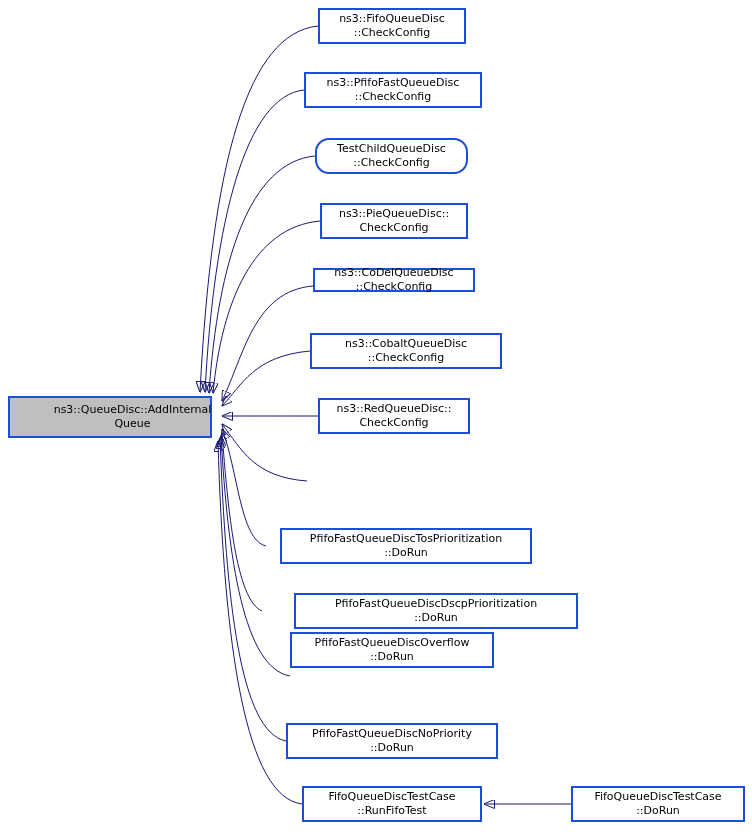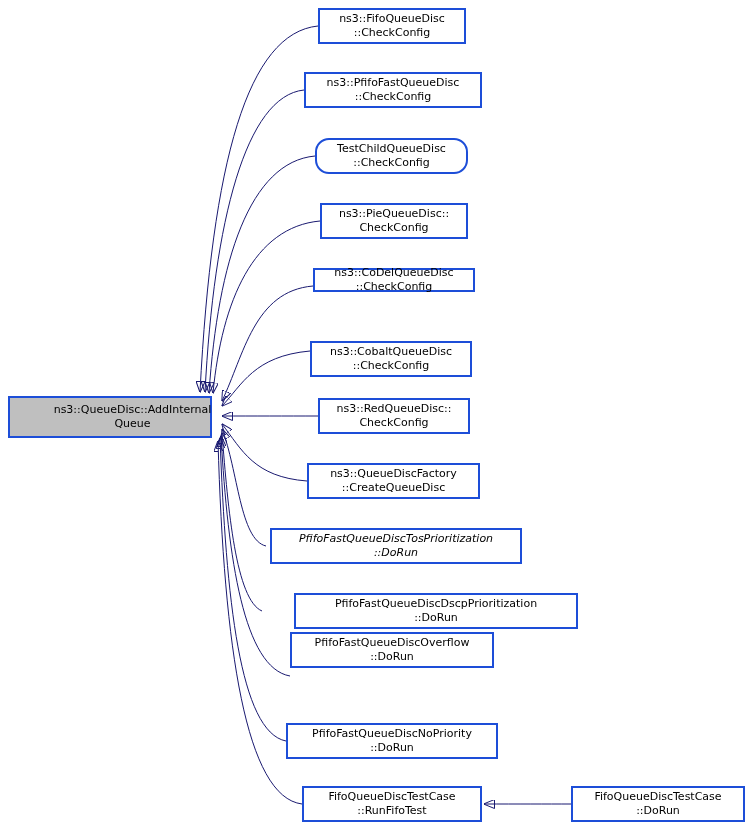--- a/index.html
+++ b/index.html
@@ -99,36 +99,32 @@
   <div class="node" style="left:320px; top:203px; width:148px; height:36px;">
     <span class="lbl">ns3::PieQueueDisc::
 CheckConfig</span>
   </div>
 
   <div class="node" style="left:313px; top:268px; width:162px; height:24px;">
     <span class="lbl">ns3::CoDelQueueDisc
 ::CheckConfig</span>
   </div>
 
-  <div class="node" style="left:310px; top:341px; width:162px; height:36px;">
+  <div class="node" style="left:310px; top:333px; width:192px; height:36px;">
     <span class="lbl">ns3::CobaltQueueDisc
 ::CheckConfig</span>
   </div>
 
   <div class="node" style="left:318px; top:398px; width:152px; height:36px;">
     <span class="lbl">ns3::RedQueueDisc::
 CheckConfig</span>
   </div>
 
-  <div class="node" style="left:307px; top:463px; width:173px; height:36px;">
-    <span class="lbl">ns3::QueueDiscFactory
-::CreateQueueDisc</span>
-  </div>
 
-  <div class="node" style="left:270px; top:528px; width:252px; height:36px;font-style:italic;">
+  <div class="node" style="left:280px; top:528px; width:252px; height:36px;">
     <span class="lbl">PfifoFastQueueDiscTosPrioritization
 ::DoRun</span>
   </div>
 
   <div class="node" style="left:262px; top:593px; width:284px; height:36px;margin-left:32px;">
     <span class="lbl">PfifoFastQueueDiscDscpPrioritization
 ::DoRun</span>
   </div>
 
   <div class="node" style="left:290px; top:632px; width:204px; height:36px;">

